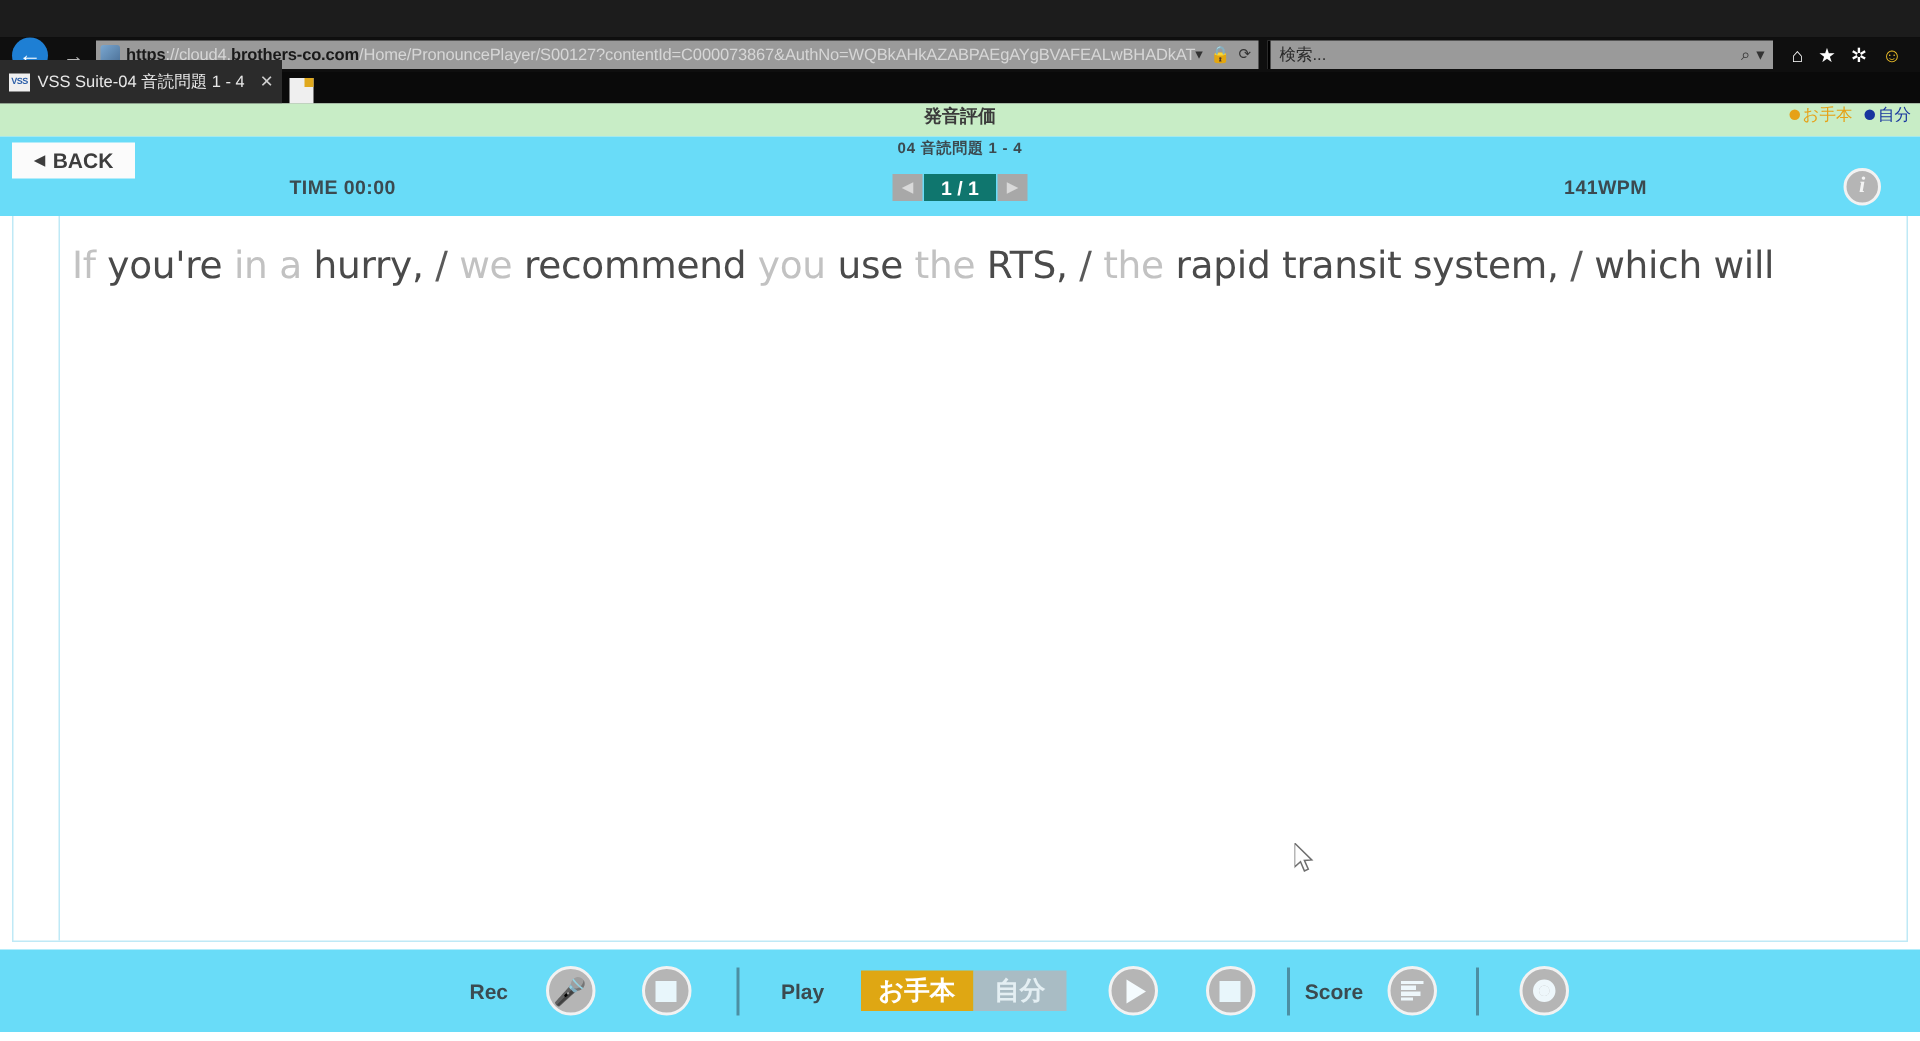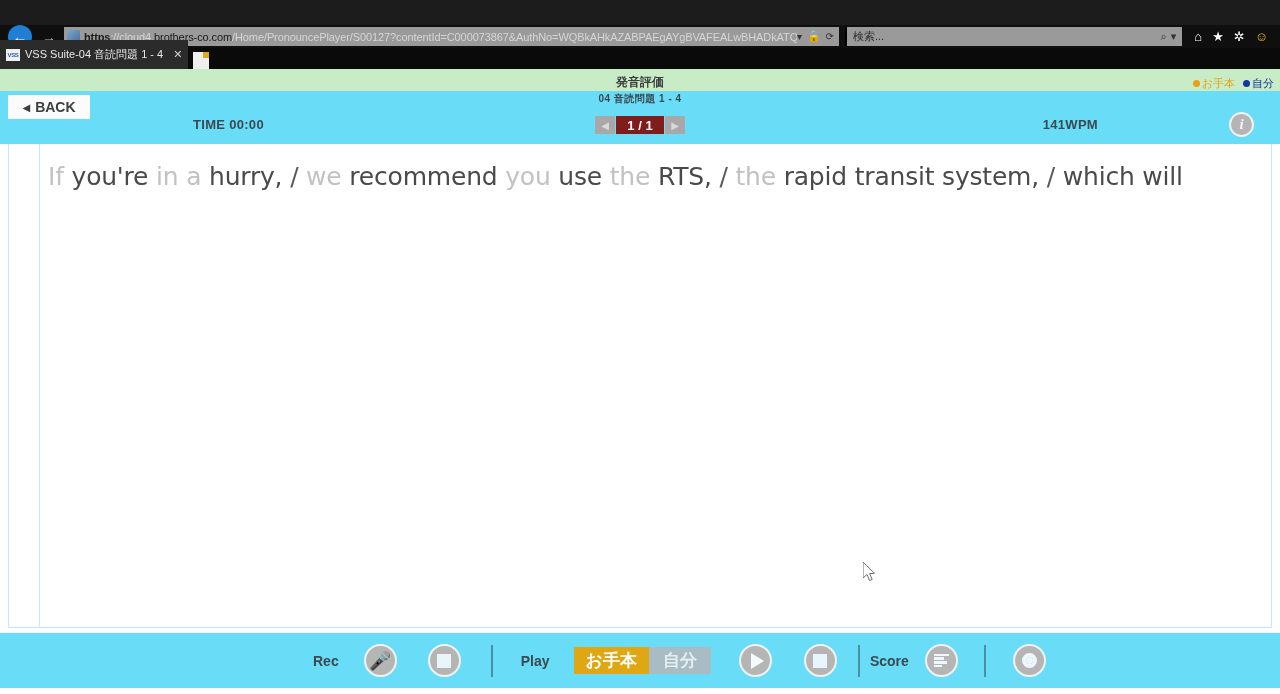--- a/index.html
+++ b/index.html
@@ -53,21 +53,21 @@
     background: linear-gradient(135deg, #7aa7d0, #4a6f96);
     margin-right: 4px; flex: 0 0 auto;
   }
   .url-text {
     overflow: hidden; white-space: nowrap;
     text-overflow: clip;
     letter-spacing: -0.1px;
   }
   .url-scheme { color: #1a1a1a; font-weight: bold; }
   .url-domain-dim { color: #d6d6d6; }
-  .url-domain { color: #1a1a1a; font-weight: normal; }
+  .url-domain { color: #1a1a1a; font-weight: bold; }
   .url-path { color: #d6d6d6; }
   .url-icons {
     margin-left: auto; display: flex; align-items: center;
     gap: 5px; color: #333; font-size: 10px; padding-right: 2px;
     flex: 0 0 auto;
   }
   .lock-ic { color: #111; font-size: 11px; }
   .search-box {
     flex: 1 1 auto;
     height: 19px;
@@ -125,21 +125,21 @@
     content: ''; position: absolute; top: 0; right: 0;
     width: 6px; height: 6px; background: #e0a91e;
   }
 
   
   .app { width: 1280px; height: 625px; background: #fff; }
 
   .app-bar-green {
     height: 22px;
     background: #c8edc6;
-    display: flex; align-items: flex-end;
+    display: flex; align-items: flex-start;
     position: relative;
   }
   .app-bar-green .center-title {
     position: absolute; left: 0; right: 0;
     text-align: center;
     font-size: 12px; color: #3b3b3b;
     font-weight: bold;
   }
   .legend {
     margin-left: auto; display: flex; align-items: center;
@@ -181,21 +181,21 @@
     display: flex; align-items: center;
   }
   .pager-arrow {
     width: 20px; height: 18px;
     background: #a8a8a8;
     color: #d9d9d9; font-size: 10px;
     display: flex; align-items: center; justify-content: center;
   }
   .pager-count {
     width: 48px; height: 18px;
-    background: #7f1d1d;
+    background: #0f766e;
     color: #fff; font-size: 13px; font-weight: bold;
     display: flex; align-items: center; justify-content: center;
     margin: 0 1px;
   }
   .wpm {
     position: absolute; right: 182px; top: 26px;
     font-size: 13px; font-weight: bold; color: #3b4a50;
     letter-spacing: 0.3px;
   }
   .info-btn {

